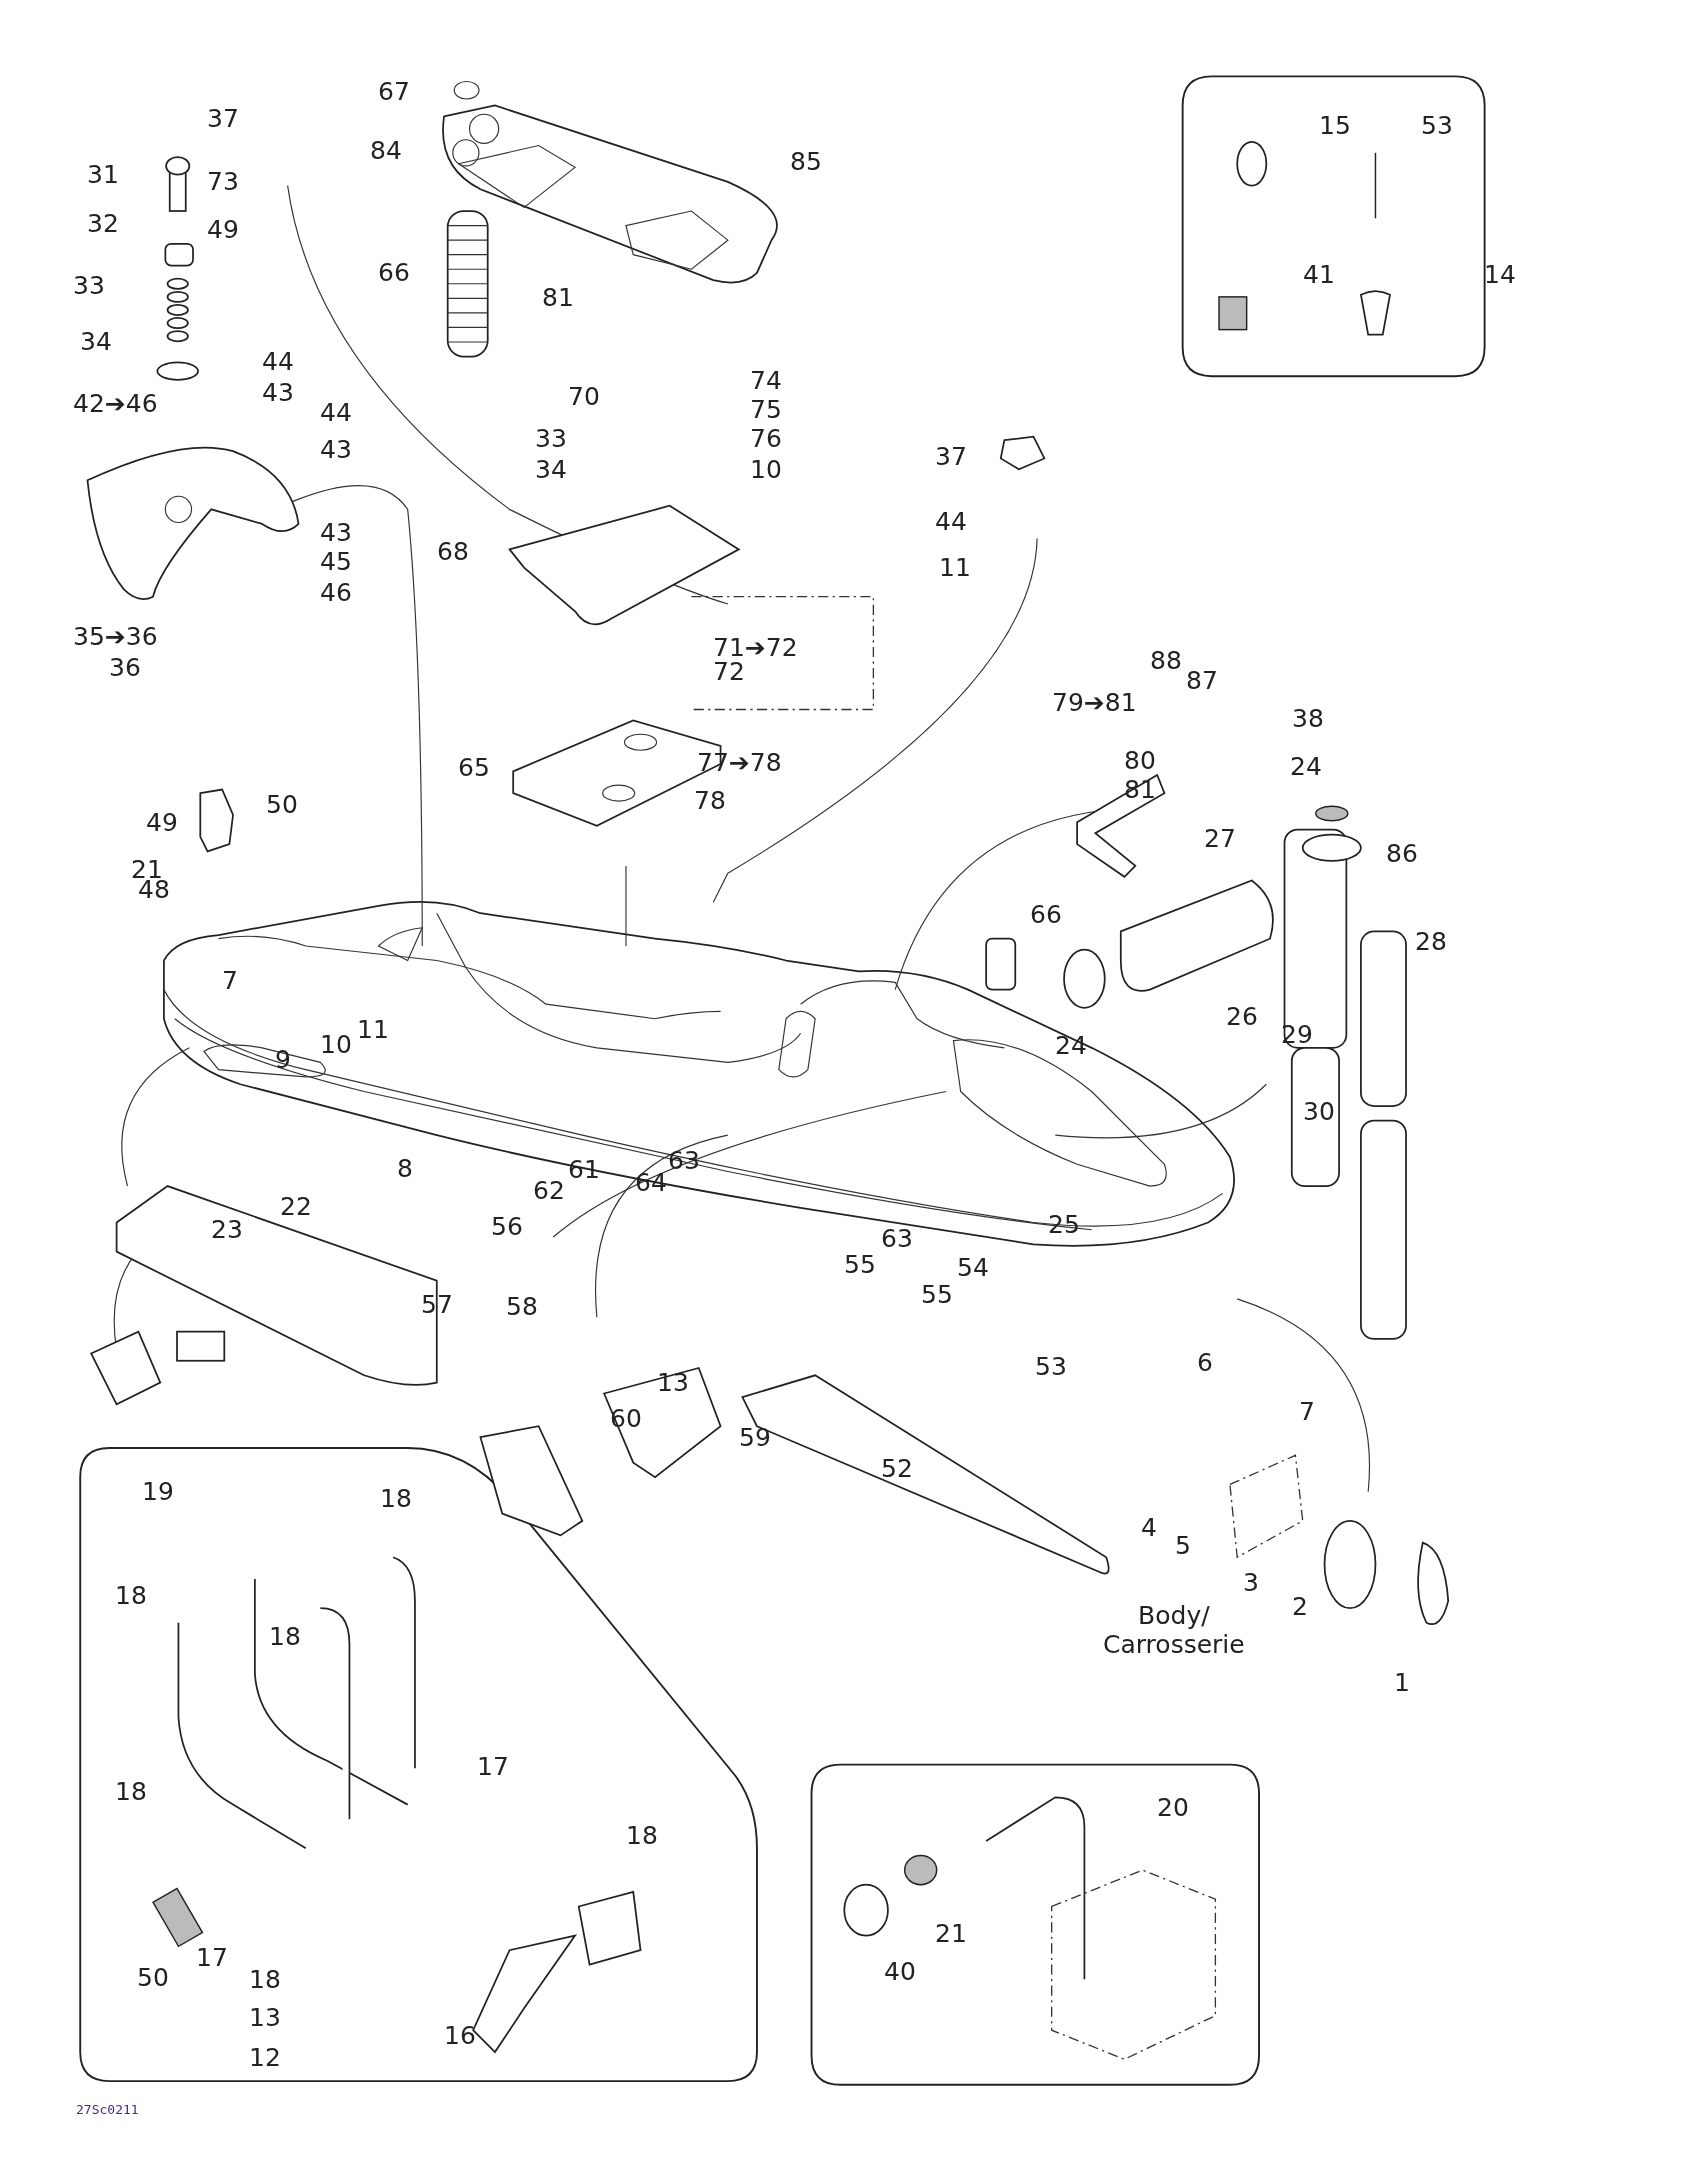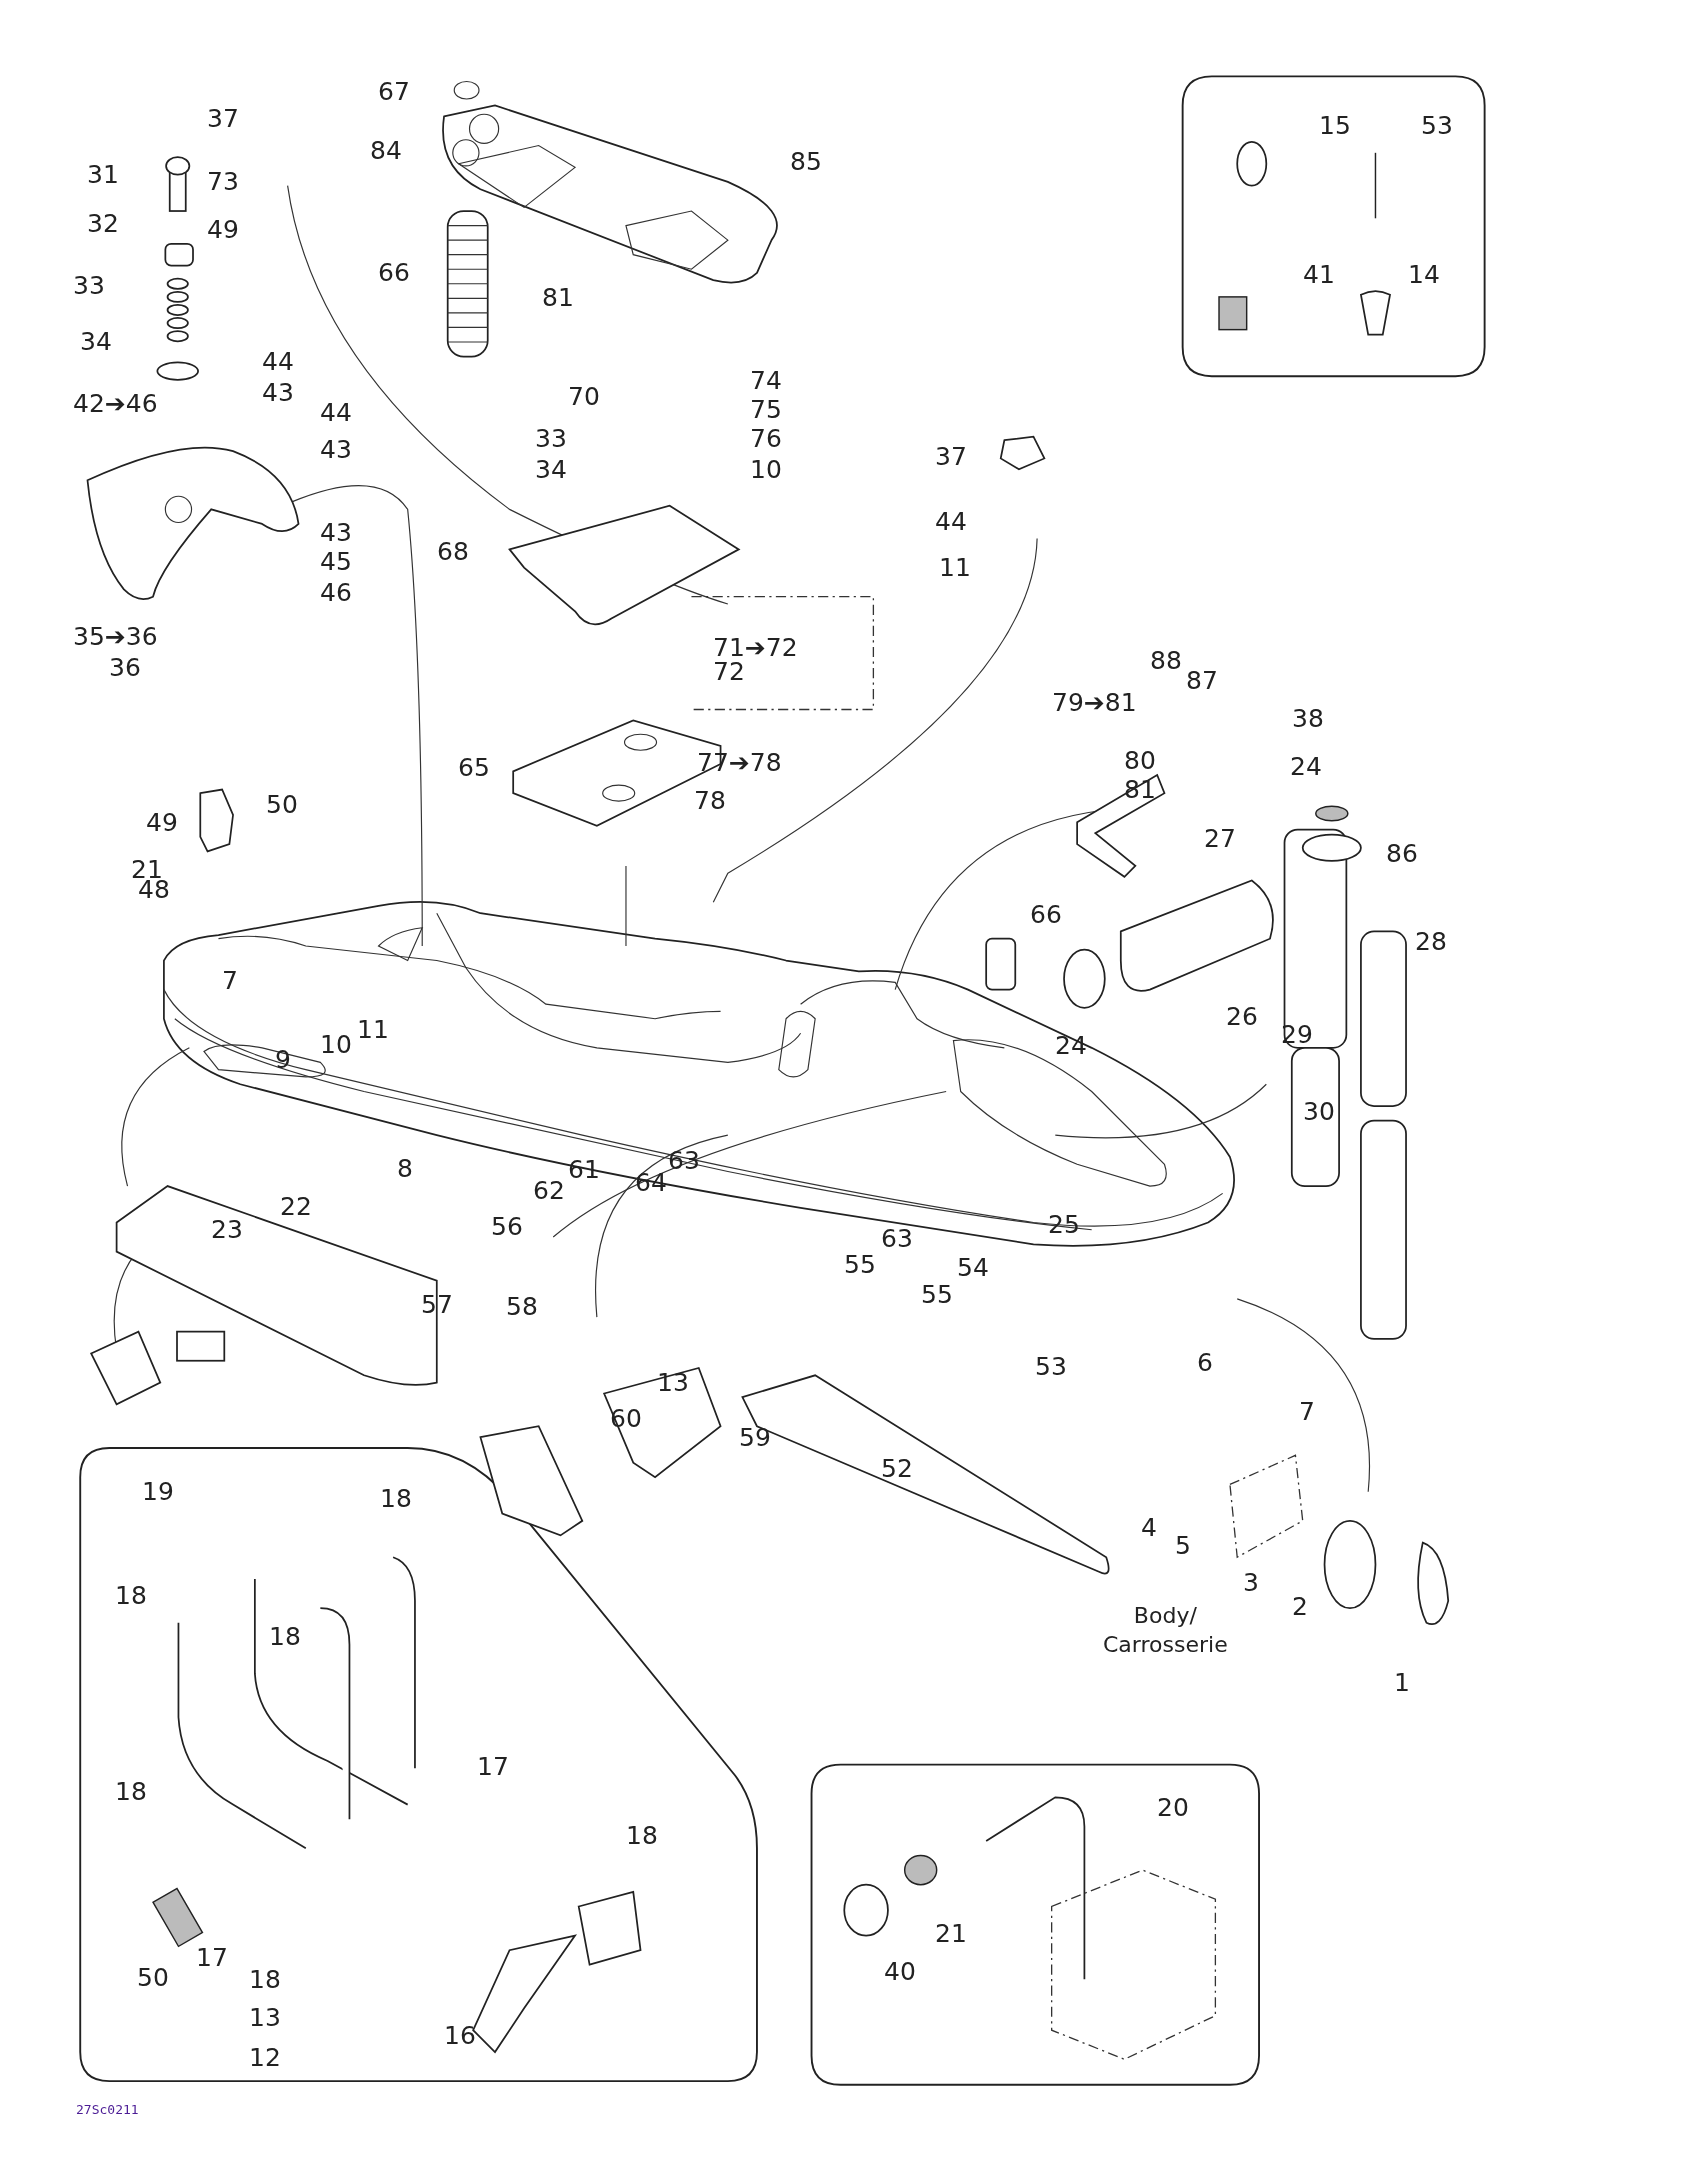--- a/index.html
+++ b/index.html
@@ -2,21 +2,21 @@
 <html style="font-size:11.6px"><head>
 <meta charset="utf-8">
 <style>
   html, body { margin:0; padding:0; background:#ffffff; }
   body { width:1682px; height:2183px; position:relative; overflow:hidden;
          font-family:"Liberation Sans", sans-serif; color:#1a1a1a; }
   #art { position:absolute; left:0; top:0; width:1682px; height:2183px; }
   .lbl { position:absolute; font-size:25px; line-height:25px; white-space:nowrap;
          font-family:"DejaVu Sans", sans-serif; color:#222; letter-spacing:0px; }
   .cap { position:absolute; font-size:13px; font-family:"DejaVu Sans Mono", monospace; color:#4c1d95; }
-  .bodylbl { position:absolute; font-size:22px; line-height:29px; text-align:center;
+  .bodylbl { position:absolute; font-size:25px; line-height:29px; text-align:center;
              font-family:"DejaVu Sans", sans-serif; color:#222; }
   svg .ln { stroke:#222; stroke-width:2; fill:none; }
   svg .thin { stroke:#333; stroke-width:1.6; fill:none; }
   svg .dash { stroke:#333; stroke-width:1.8; fill:none; stroke-dasharray:14 6 3 6; }
   svg .part { stroke:#222; stroke-width:2.4; fill:#fff; }
   svg .dark { stroke:#222; stroke-width:2; fill:#bbb; }
   svg .box { stroke:#222; stroke-width:2.6; fill:none; }
 </style>
 </head>
 <body>
@@ -225,21 +225,21 @@
 <div class="lbl" style="left:1197px;top:1350px">6</div>
 <div class="lbl" style="left:1299px;top:1399px">7</div>
 <div class="lbl" style="left:1141px;top:1515px">4</div>
 <div class="lbl" style="left:1175px;top:1533px">5</div>
 <div class="lbl" style="left:1243px;top:1570px">3</div>
 <div class="lbl" style="left:1292px;top:1594px">2</div>
 <div class="lbl" style="left:1394px;top:1670px">1</div>
 <div class="lbl" style="left:1319px;top:113px">15</div>
 <div class="lbl" style="left:1421px;top:113px">53</div>
 <div class="lbl" style="left:1303px;top:262px">41</div>
-<div class="lbl" style="left:1408px;top:262px">14</div>
+<div class="lbl" style="left:1484px;top:262px">14</div>
 <div class="lbl" style="left:142px;top:1479px">19</div>
 <div class="lbl" style="left:380px;top:1486px">18</div>
 <div class="lbl" style="left:115px;top:1583px">18</div>
 <div class="lbl" style="left:269px;top:1624px">18</div>
 <div class="lbl" style="left:477px;top:1754px">17</div>
 <div class="lbl" style="left:115px;top:1779px">18</div>
 <div class="lbl" style="left:626px;top:1823px">18</div>
 <div class="lbl" style="left:137px;top:1965px">50</div>
 <div class="lbl" style="left:196px;top:1945px">17</div>
 <div class="lbl" style="left:249px;top:1967px">18</div>

